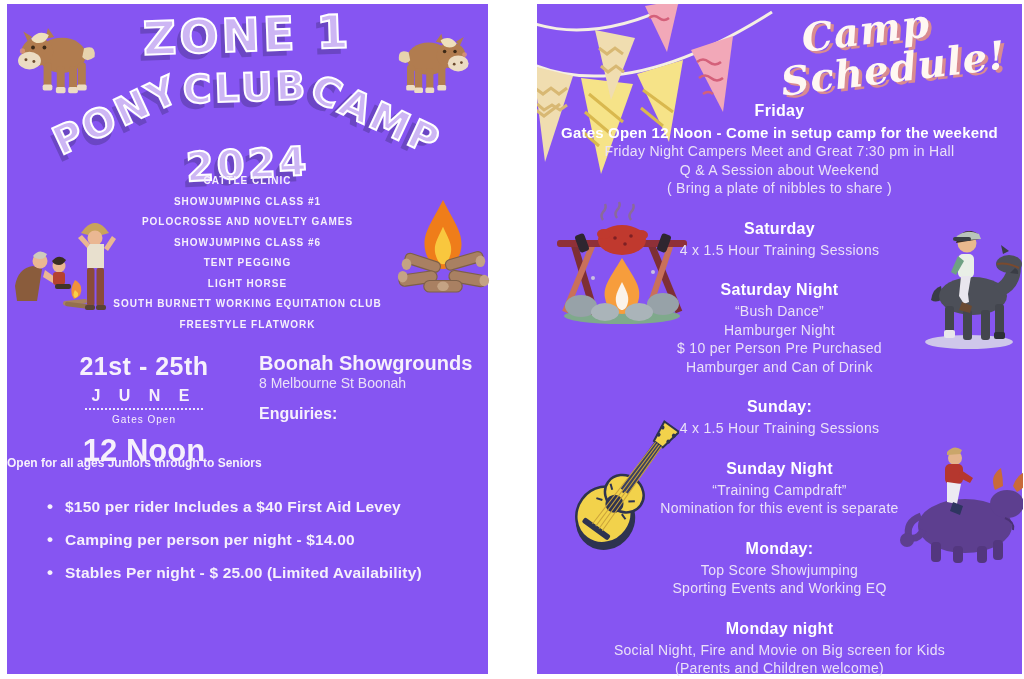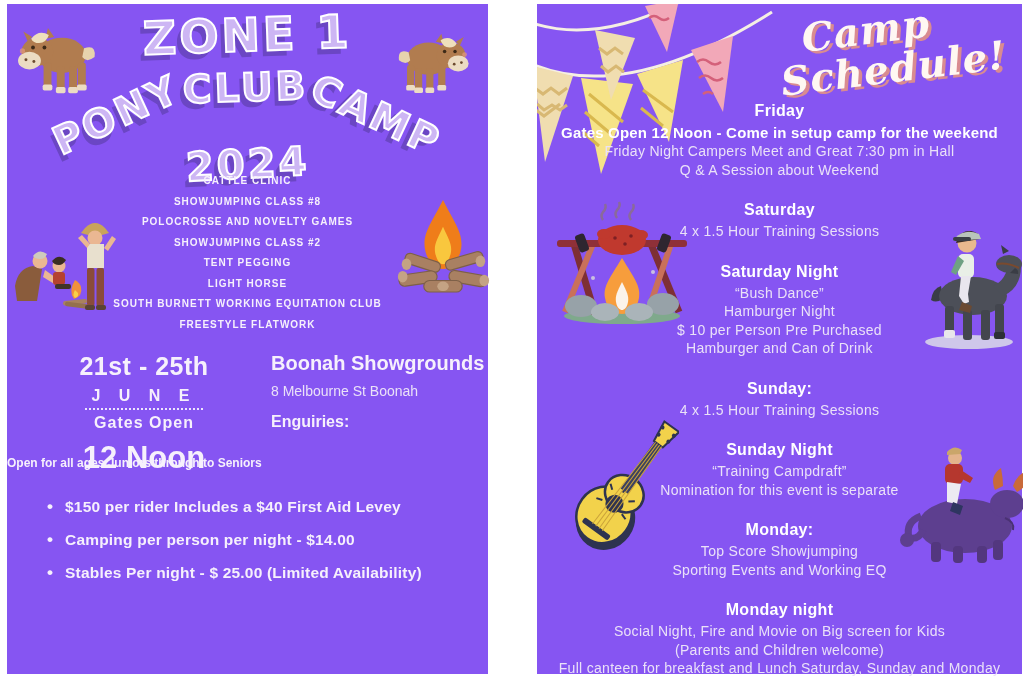--- a/index.html
+++ b/index.html
@@ -33,25 +33,25 @@
   .title-year{font-size:40px;display:inline-block;transform:rotate(-3deg);margin-top:-12px;}
 
   .activities{position:absolute;top:167px;left:0;right:0;text-align:center;}
   .activity-line{font-size:10px;font-weight:bold;letter-spacing:1px;line-height:20.5px;color:var(--text);}
 
   .info-row{position:absolute;top:348px;left:0;right:0;}
   .info-dates{position:absolute;left:62px;top:0;width:150px;text-align:center;}
   .date-range{font-size:25px;font-weight:bold;letter-spacing:.5px;}
   .date-month{font-size:16px;font-weight:bold;letter-spacing:7px;margin-top:6px;display:inline-block;
               border-bottom:2px dotted rgba(255,255,255,.85);padding:0 6px 3px 6px;}
-  .date-gates{font-size:16px;font-weight:bold;margin-top:4px;letter-spacing:1px;}
+  .date-gates{font-size:10px;font-weight:normal;margin-top:4px;letter-spacing:1px;}
   .date-time{font-size:31px;font-weight:bold;margin-top:8px;}
-  .info-venue{position:absolute;left:264px;top:0;width:220px;text-align:left;}
+  .info-venue{position:absolute;left:252px;top:0;width:220px;text-align:left;}
   .venue-name{font-size:20px;font-weight:bold;}
-  .venue-addr{font-size:14px;margin-top:8px;color:var(--text-dim);}
+  .venue-addr{font-size:14px;color:var(--text-dim);}
   .venue-enq{font-size:16px;font-weight:bold;margin-top:14px;}
   .venue-phone{font-size:15px;font-weight:bold;margin-top:2px;letter-spacing:.5px;}
 
   .ages-note{position:absolute;top:452px;left:0;right:0;text-align:left;font-size:12px;font-weight:bold;}
 
   .pricing{position:absolute;top:486px;left:40px;right:12px;}
   .price-line{font-size:15.5px;font-weight:bold;line-height:33px;padding-left:18px;position:relative;letter-spacing:.2px;}
   .price-line::before{content:"•";position:absolute;left:0;top:0;font-size:17px;}
 
   
@@ -135,23 +135,23 @@
       <div class="arch">
         <span class="t3d arch-left">PONY</span>
         <span class="t3d arch-mid">CLUB</span>
         <span class="t3d arch-right">CAMP</span>
       </div>
       <span class="t3d title-year">2024</span>
     </div>
 
     <div class="activities">
         <div class="activity-line">CATTLE CLINIC</div>
-        <div class="activity-line">SHOWJUMPING CLASS #8</div>
+        <div class="activity-line">SHOWJUMPING CLASS #1</div>
         <div class="activity-line">POLOCROSSE AND NOVELTY GAMES</div>
-        <div class="activity-line">SHOWJUMPING CLASS #2</div>
+        <div class="activity-line">SHOWJUMPING CLASS #6</div>
         <div class="activity-line">TENT PEGGING</div>
         <div class="activity-line">LIGHT HORSE</div>
         <div class="activity-line">SOUTH BURNETT WORKING EQUITATION CLUB</div>
         <div class="activity-line">FREESTYLE FLATWORK</div>
       </div>
 
     <div class="illus" style="left:0px;top:200px;">
       <svg width="115" height="122" viewBox="0 0 115 122">
 
         <path d="M8 82 q3 -18 18 -20 l9 3 l-5 32 l-20 0 z" fill="#8a5c3c"></path>
@@ -366,20 +366,21 @@
       </svg>
     </div>
 
     <div class="schedule">
       <div class="sec">
         <div class="sec-h">Friday</div>
         <div class="sec-bold">Gates Open 12 Noon - Come in setup camp for the weekend</div>
         <div>
             <div class="sec-line">Friday Night Campers Meet and Great 7:30 pm in Hall</div>
             <div class="sec-line">Q &amp; A Session about Weekend</div>
+            <div class="sec-line">( Bring a plate of nibbles to share )</div>
           </div>
       </div>
       <div class="sec">
         <div class="sec-h">Saturday</div>
         <div>
             <div class="sec-line">4 x 1.5 Hour Training Sessions</div>
           </div>
       </div>
       <div class="sec">
         <div class="sec-h">Saturday Night</div>

